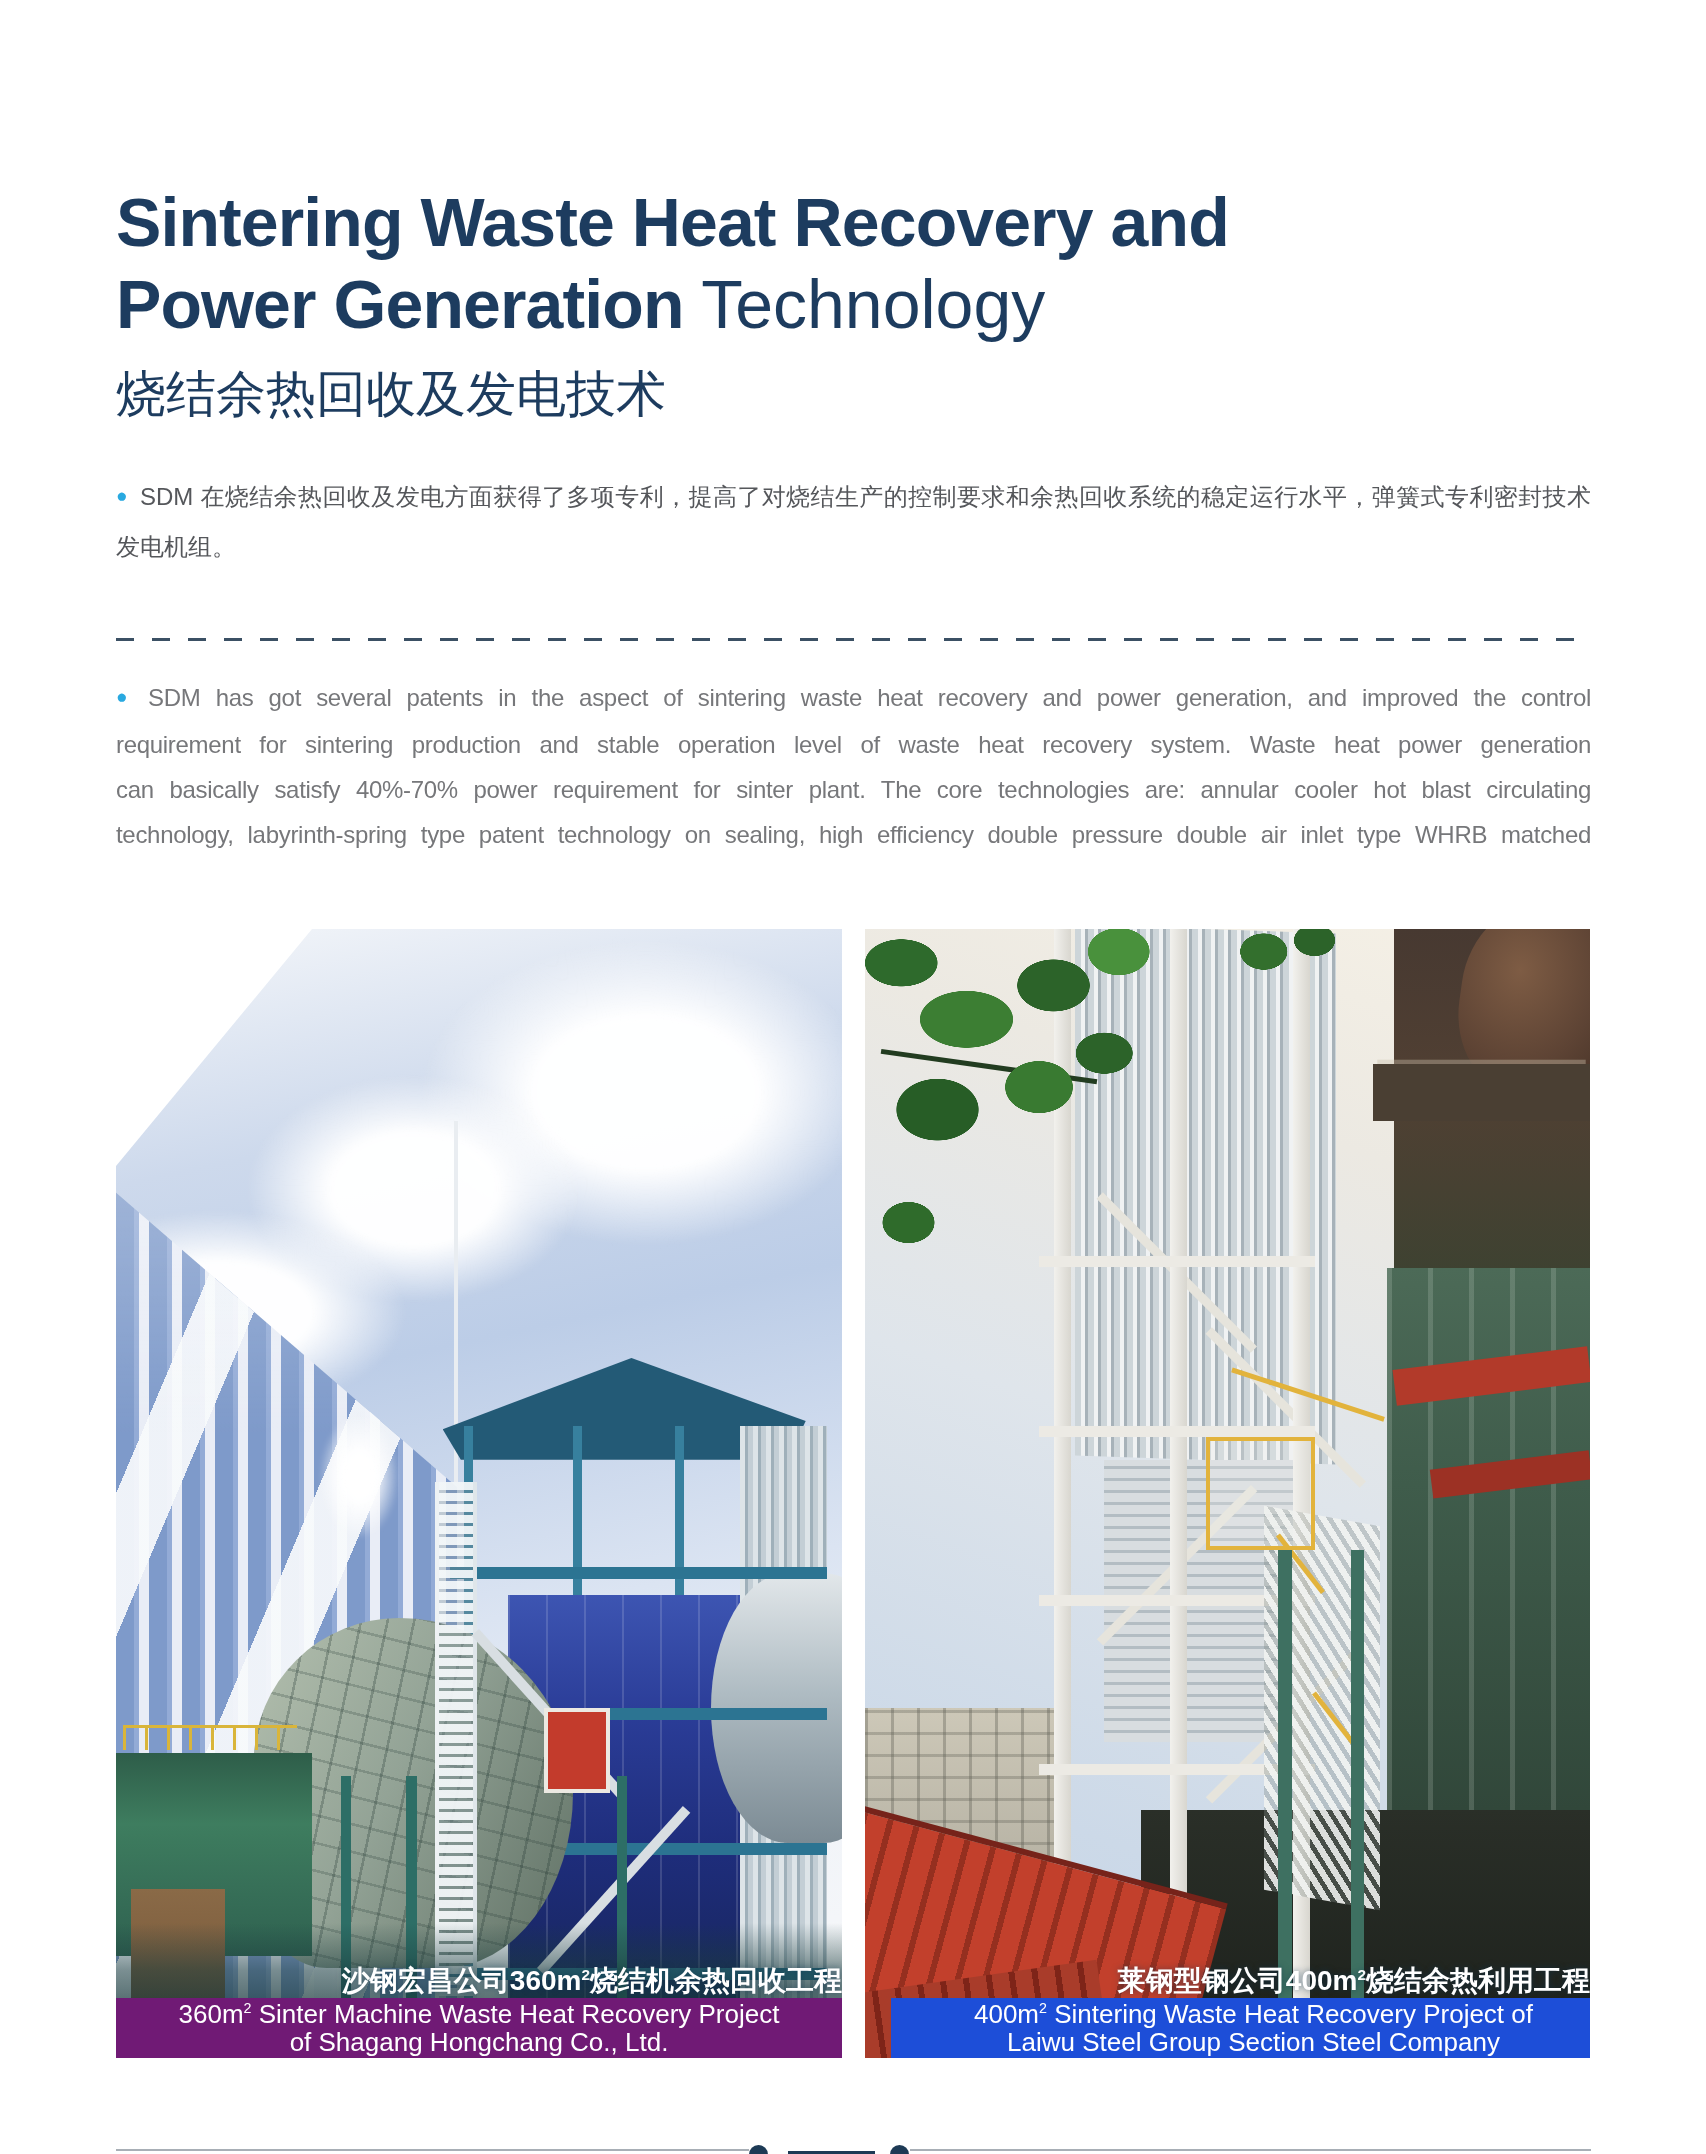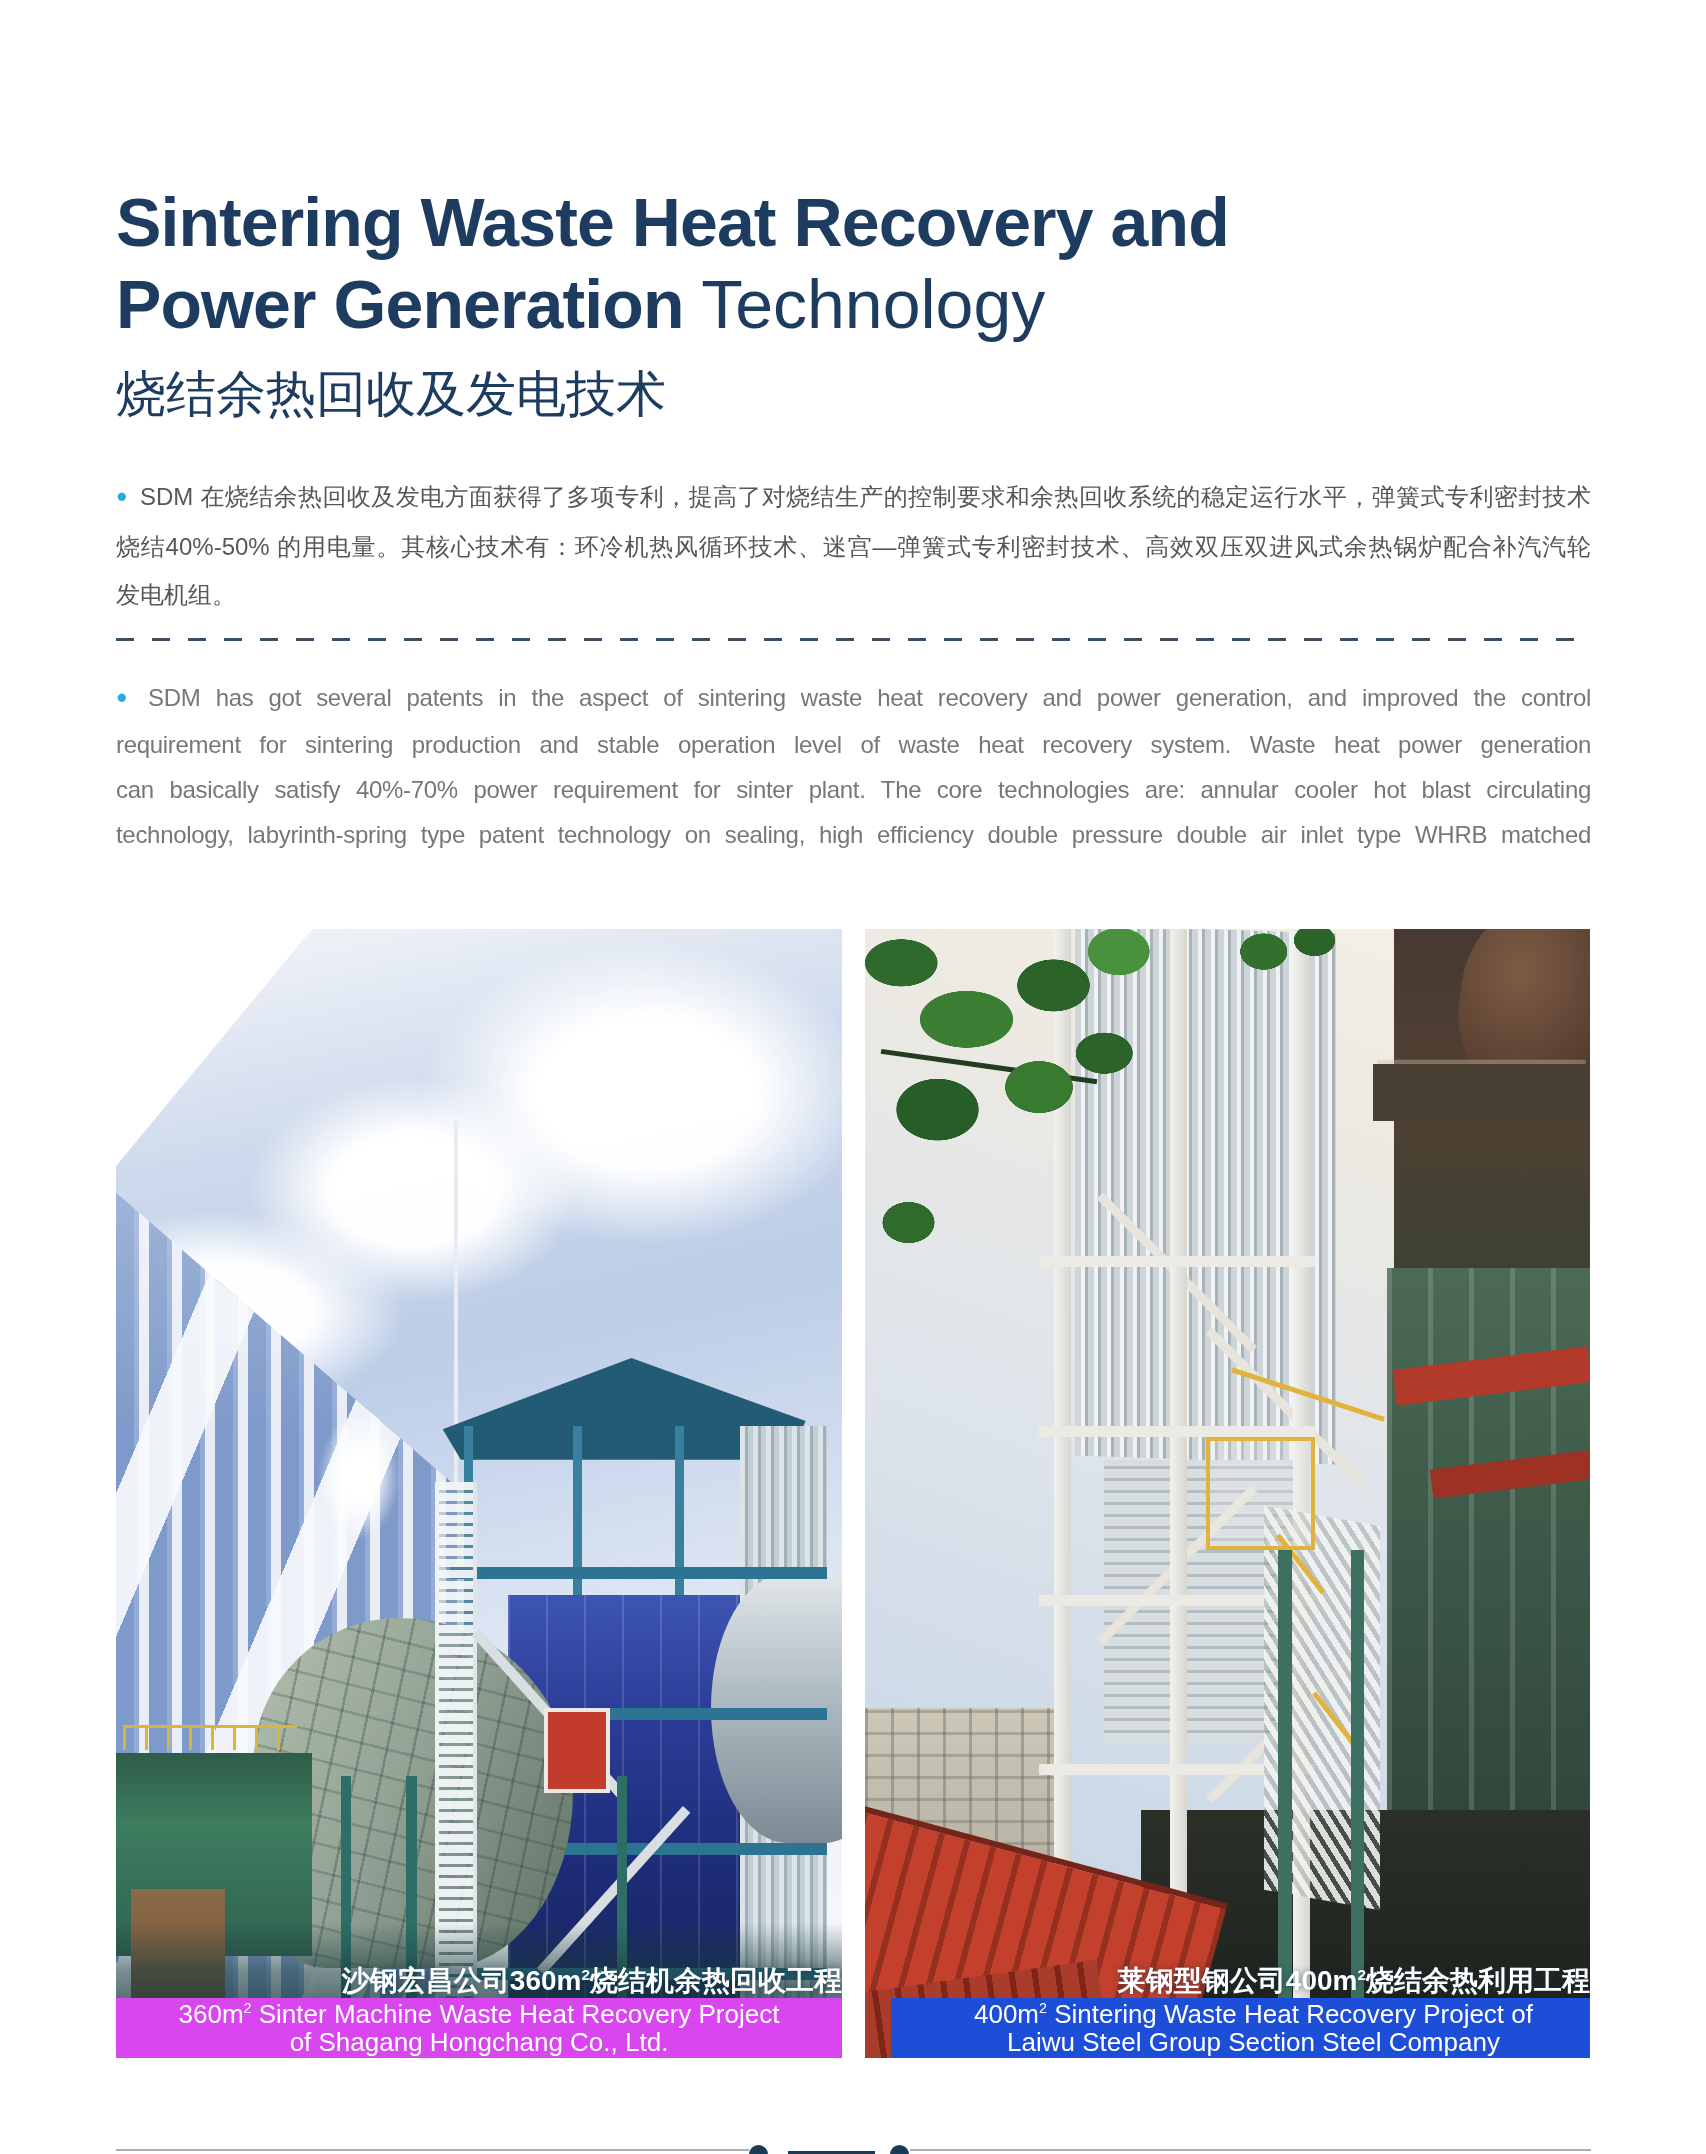--- a/index.html
+++ b/index.html
@@ -31,21 +31,21 @@
   
   .photo{position:absolute;top:929px;height:1129px;overflow:hidden;background:#cfd9e9;}
   .photo-left{left:116px;width:726px;}
   .photo-right{left:865px;width:725px;}
 
   
   .cap-zh{position:absolute;left:0;bottom:60px;width:100%;text-align:right;color:#ffffff;
     font-size:28px;line-height:34px;font-weight:bold;text-shadow:0 0 6.8px rgba(10,50,80,.55);z-index:30;}
   .cap-bar{position:absolute;left:0;bottom:0;width:100%;height:60px;color:#ffffff;text-align:center;
     font-size:26px;line-height:28px;padding-top:1.7px;box-sizing:border-box;z-index:30;}
-  .photo-left .cap-bar{background:#d946ef;}
+  .photo-left .cap-bar{background:#701a75;}
   .photo-right .cap-bar{background:#1d4ed8;margin-left:26px;}
   sup{font-size:0.55em;vertical-align:super;line-height:0;}
 
   
   .lp-sky{inset:0;background:linear-gradient(168deg,#f5f7fa 0%,#cdd9ec 20%,#bccde7 38%,#dbe4f2 60%,#f0f3f8 78%,#f8f9fa 100%);}
   .lp-cloud{background:radial-gradient(closest-side,rgba(255,255,255,.98) 50%,rgba(255,255,255,0) 100%);filter:blur(3.4px);}
   .lp-c1{left:42%;top:1%;width:62%;height:27%;}
   .lp-c2{left:18%;top:13%;width:46%;height:20%;}
   .lp-c3{left:-12%;top:25%;width:52%;height:18%;}
   .lp-wedge{inset:0;background:#ffffff;clip-path:polygon(0 0,27% 0,0 21%);}
@@ -174,23 +174,20 @@
     <div class="title-line">
       <span>Power Generation</span><span class="light"> Technology</span>
     </div>
   </header>
   <div class="title-zh">烧结余热回收及发电技术</div>
 
   <section class="para para-zh">
     <div class="jline">
       <span class="bullet">●</span><span>SDM 在烧结余热回收及发电方面获得了多项专利，提高了对烧结生产的控制要求和余热回收系统的稳定运行水平，弹簧式专利密封技术</span>
     </div>
-    <div class="jline">
-      <span>烧结40%-50% 的用电量。其核心技术有：环冷机热风循环技术、迷宫—弹簧式专利密封技术、高效双压双进风式余热锅炉配合补汽汽轮</span>
-    </div>
     <div class="jline last">
       <span>发电机组。</span>
     </div>
   </section>
 
   <div class="dash-divider"></div>
 
   <section class="para para-en">
     <div class="jline">
       <span class="bullet">●</span><span>SDM has got several patents in the aspect of sintering waste heat recovery and power generation, and improved the control</span>

